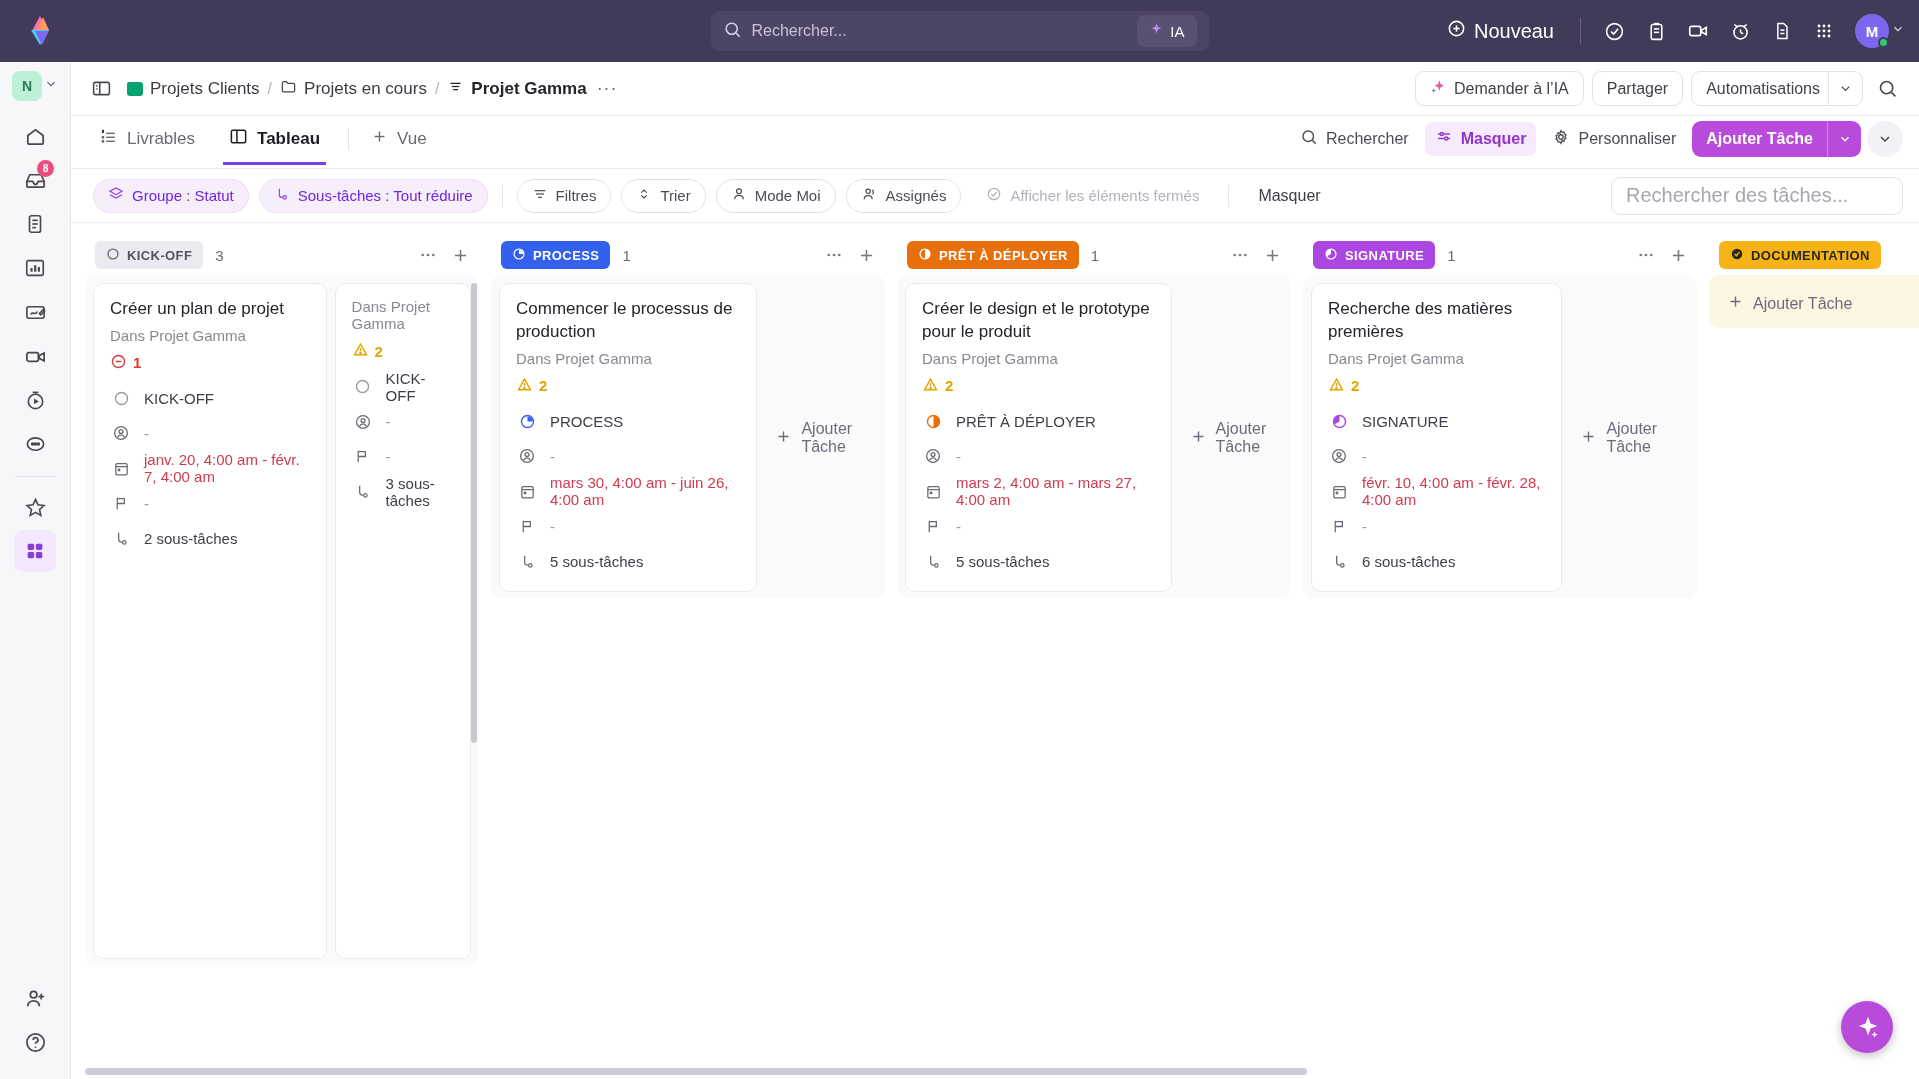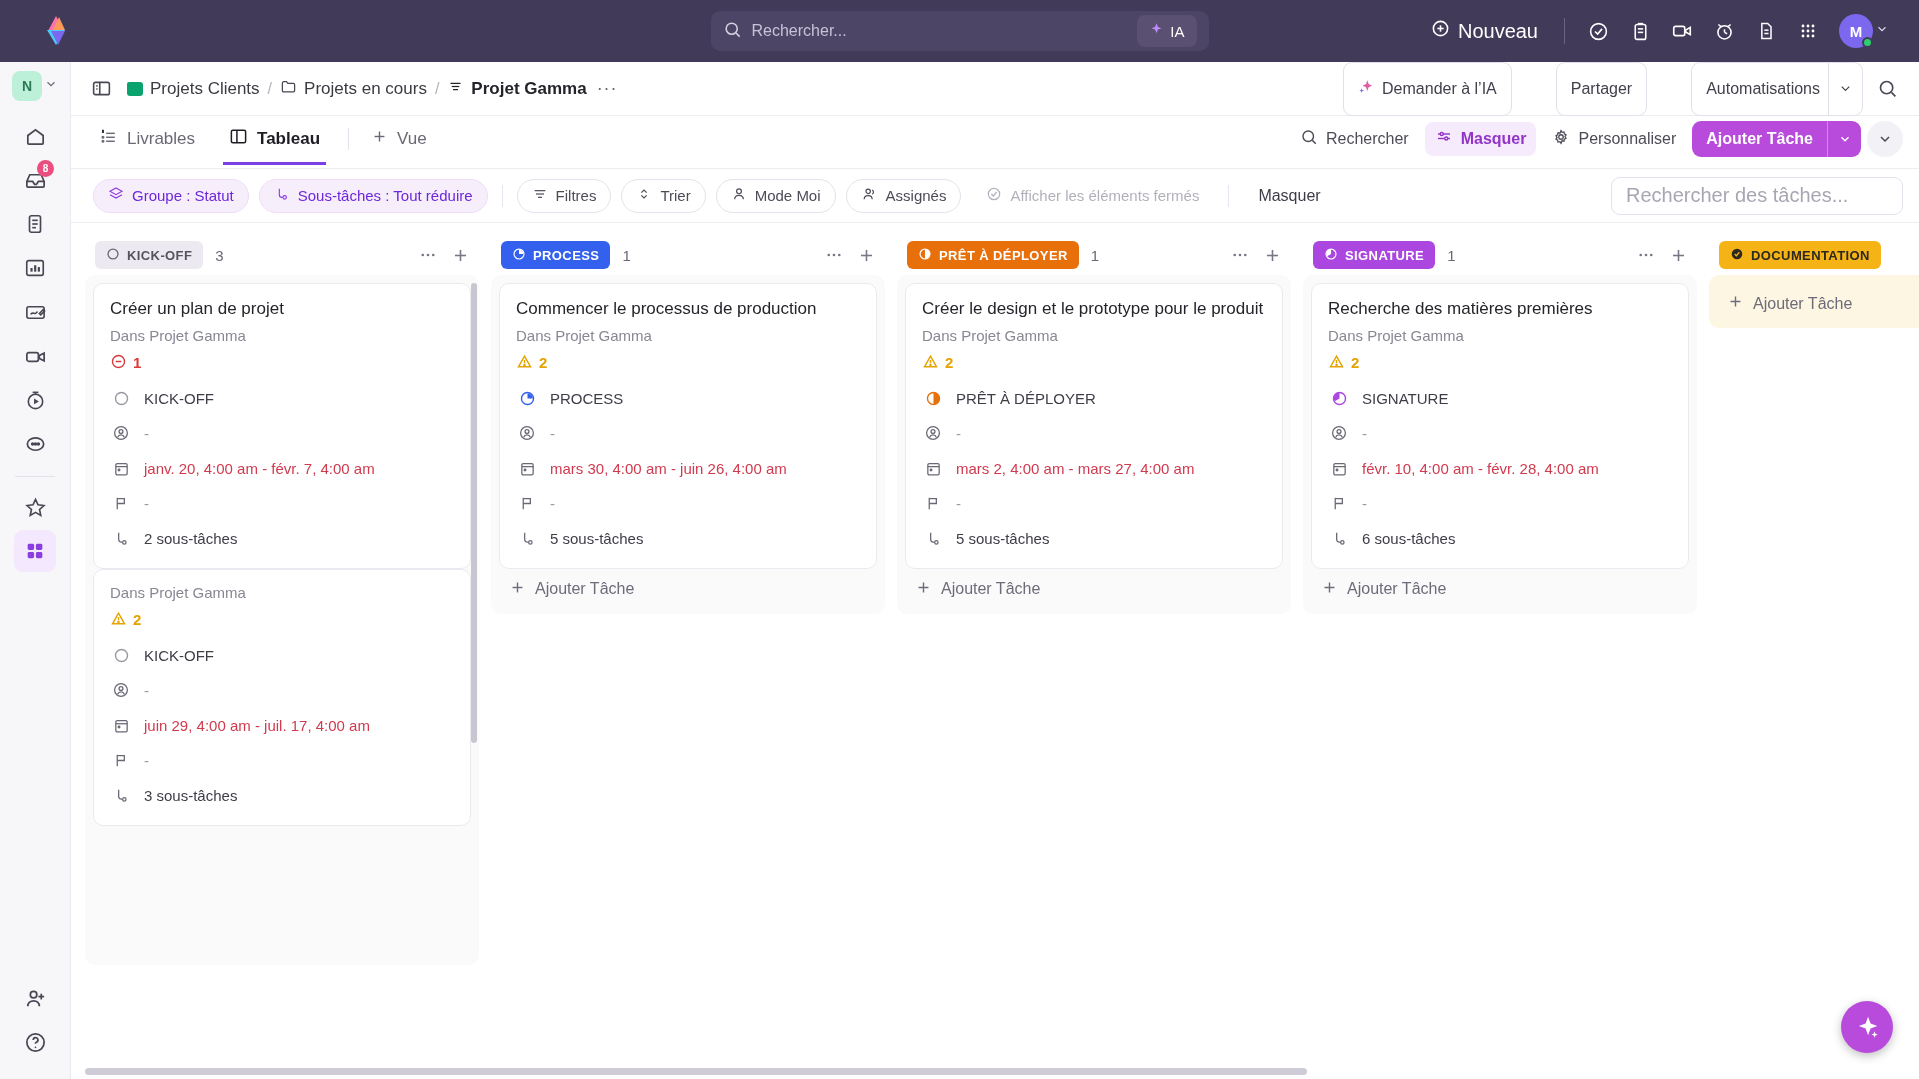--- a/index.html
+++ b/index.html
@@ -8,21 +8,21 @@
     font-family: "Liberation Sans", sans-serif;
     background: #ffffff;
     overflow: hidden;
     -webkit-font-smoothing: antialiased;
   }
   .app { width: 1919px; height: 1079px; display: flex; flex-direction: column; position: relative; }
 
   
   .topbar {
     height: 62px; background: #413a58; display: flex; align-items: center;
-    flex: 0 0 62px; padding: 0 30px; position: relative; gap: 45px;
+    flex: 0 0 62px; padding: 0 14px; position: relative; gap: 45px;
   }
   .logo-wrap { width: 52px; display: flex; align-items: center; justify-content: center; }
   .logo { width: 26px; height: 30px; position: relative; }
   .logo .up {
     position: absolute; top: 0; left: 5px; width: 0; height: 0;
     border-left: 8px solid transparent; border-right: 8px solid transparent;
     border-bottom: 15px solid #fd71af;
   }
   .logo .up2 {
     position: absolute; top: 1px; left: 10px; width: 0; height: 0;
@@ -120,23 +120,23 @@
   .crumbs { display: flex; align-items: center; gap: 8px; font-size: 17px; color: #3c3a42; }
   .crumb { display: flex; align-items: center; gap: 7px; cursor: pointer; }
   .crumb.current { font-weight: bold; color: #26242b; }
   .crumb-sep { color: #b6b3bf; font-size: 16px; }
   .folder-green {
     width: 16px; height: 14px; background: #0aa36d; border-radius: 2px 3px 3px 3px; display: inline-block;
   }
   .crumb-more { color: #6a6775; font-size: 18px; letter-spacing: 1px; cursor: pointer; padding: 0 2px; }
   .crumbright { margin-left: auto; display: flex; align-items: center; gap: 8px; }
   .obtn {
-    display: flex; align-items: center; gap: 8px; height: 54px; padding: 0 14px;
+    display: flex; align-items: center; gap: 8px; height: 35px; padding: 0 14px;
     border: 1px solid #e2e0e8; border-radius: 9px; background: #fff; font-size: 16px;
-    color: #43404c; cursor: pointer; white-space: nowrap; margin-left: 36px;
+    color: #43404c; cursor: pointer; white-space: nowrap;
   }
   .obtn.split { padding-right: 0; }
   .obtn .caret {
     width: 34px; height: 100%; display: flex; align-items: center; justify-content: center;
     border-left: 1px solid #e2e0e8;
   }
 
   
   .viewbar {
     height: 53px; flex: 0 0 53px; display: flex; align-items: center;
@@ -201,21 +201,21 @@
   .status-chip {
     display: flex; align-items: center; gap: 7px; height: 28px; padding: 0 11px;
     border-radius: 6px; font-size: 13px; font-weight: bold; letter-spacing: .4px; color: #fff;
   }
   .status-chip.gray { background: #eceaf0; color: #56535f; }
   .count { font-size: 15px; color: #6c6977; }
   .col-head-right { margin-left: auto; display: flex; align-items: center; gap: 10px; color: #7a7785; }
   .ch-btn { cursor: pointer; display: flex; align-items: center; justify-content: center; width: 22px; height: 22px; }
   .col-body {
     background: #fafafb; border-radius: 10px; padding: 8px 8px 6px 8px;
-    display: flex; flex-direction: column; overflow: hidden; position: relative;
+    display: flex; gap: 8px; overflow: hidden; position: relative;
   }
   .col-body.tint { background: #fdf6e3; }
   .card {
     background: #fff; border: 1px solid #ebe9f0; border-radius: 10px; padding: 14px 16px 12px 16px;
     display: flex; flex-direction: column; gap: 0;
   }
   .card-title { font-size: 17px; color: #26242b; line-height: 1.35; margin-bottom: 6px; }
   .card-sub { font-size: 15px; color: #8a8793; margin-bottom: 9px; }
   .badge-row { display: flex; align-items: center; gap: 6px; margin-bottom: 8px; font-size: 15px; font-weight: bold; }
   .badge-row.block { color: #d93a3a; }
@@ -791,30 +791,20 @@
                 <div class="crow">
                   <span class="ic">
                     <svg width="18" height="18" viewBox="0 0 24 24" fill="none" stroke="#6b6875" stroke-width="1.7">
                       <circle cx="12" cy="12" r="8.5"></circle>
                         <circle cx="12" cy="10" r="2.6"></circle>
                         <path d="M7.5 17.6c.8-2 2.5-3 4.5-3s3.7 1 4.5 3"></path>
                     </svg>
                   </span>
                   <span class="dash">-</span>
                 </div>
-                <div class="crow date">
-                  <span class="ic">
-                    <svg width="17" height="17" viewBox="0 0 24 24" fill="none" stroke="#6b6875" stroke-width="1.8">
-                      <rect x="4" y="5" width="16" height="16" rx="2"></rect>
-                        <line x1="4" y1="9.5" x2="20" y2="9.5"></line>
-                      <circle cx="8.5" cy="14" r="1.2" fill="#6b6875"></circle>
-                    </svg>
-                  </span>
-                  <span>juin 29, 4:00 am - juil. 17, 4:00 am</span>
-                </div>
                 <div class="crow">
                   <span class="ic">
                     <svg width="17" height="17" viewBox="0 0 24 24" fill="none" stroke="#6b6875" stroke-width="1.8">
                       <line x1="6" y1="4" x2="6" y2="20"></line>
                         <path d="M6 5h10v7H6"></path>
                     </svg>
                   </span>
                   <span class="dash">-</span>
                 </div>
                 <div class="crow">

